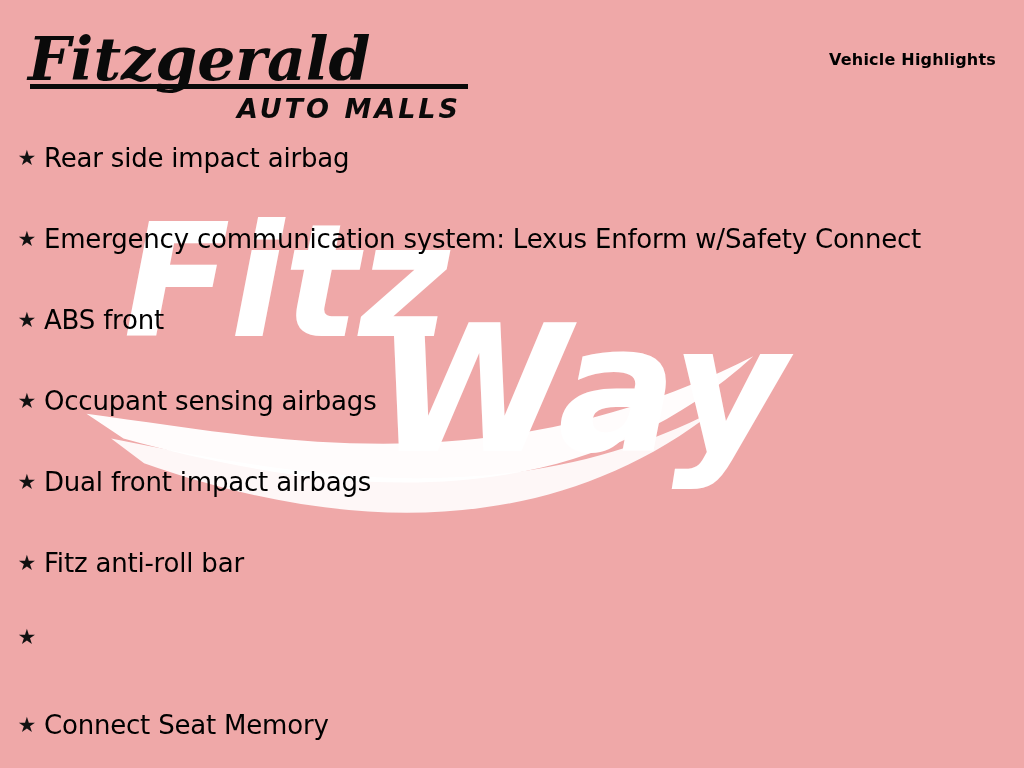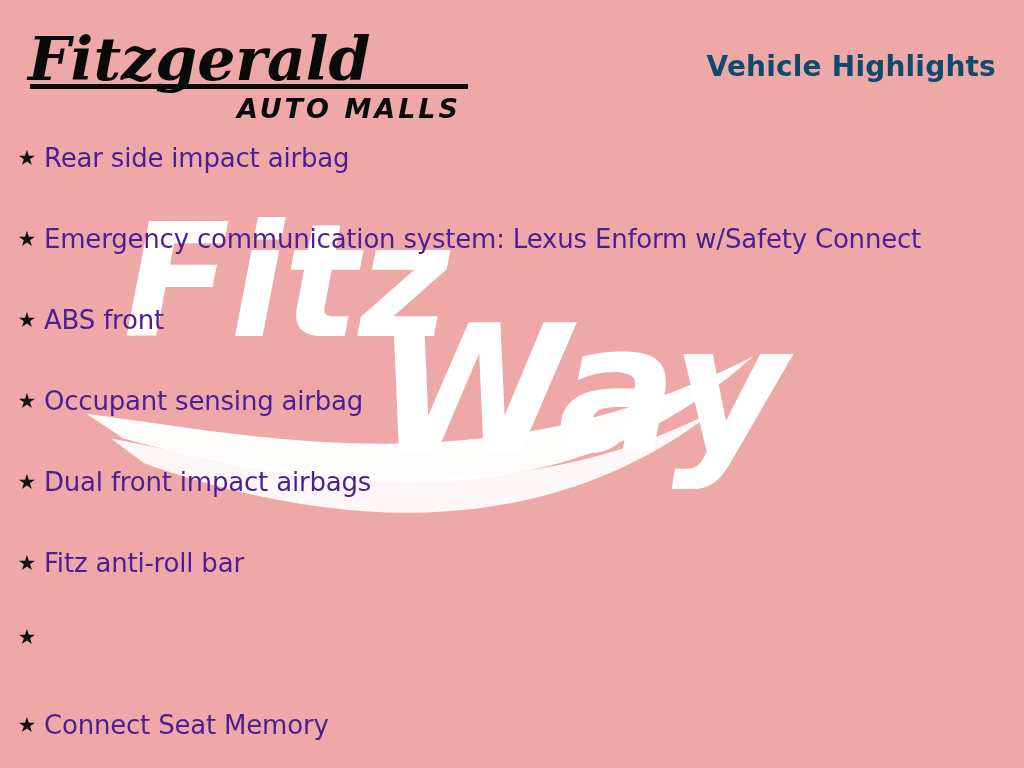--- a/index.html
+++ b/index.html
@@ -42,23 +42,23 @@
     z-index: 3;
   }
   .logo svg { display: block; width: 100%; height: 100%; }
 
   
   .header-title {
     position: absolute;
     right: 28px;
     top: 50px;
     font-family: "DejaVu Sans", sans-serif;
-    font-size: 28px;
+    font-size: 16px;
     font-weight: bold;
-    color: #0c4a6e;
+    color: #000000;
     letter-spacing: 0.2px;
     z-index: 3;
     white-space: nowrap;
   }
 
   
   .features {
     position: absolute;
     left: 10px;
     top: 143px;
@@ -76,21 +76,21 @@
     flex: 0 0 34px;
     font-size: 21px;
     line-height: 1;
     color: #111;
     text-align: center;
     transform: translateY(-2px);
   }
   .feature-text {
     font-family: "DejaVu Sans", sans-serif;
     font-size: 26px;
-    color: #4c1d95;
+    color: #000000;
     letter-spacing: -0.2px;
     white-space: nowrap;
   }
 </style>
 </head>
 <body>
 
 <div class="slide">
 
   <div class="watermark">
@@ -131,21 +131,21 @@
       <span class="feature-text">Emergency communication system: Lexus Enform w/Safety Connect</span>
     </li>
 
     <li class="feature-row">
       <span class="bullet">★</span>
       <span class="feature-text">ABS front</span>
     </li>
 
     <li class="feature-row">
       <span class="bullet">★</span>
-      <span class="feature-text">Occupant sensing airbag</span>
+      <span class="feature-text">Occupant sensing airbags</span>
     </li>
 
     <li class="feature-row">
       <span class="bullet">★</span>
       <span class="feature-text">Dual front impact airbags</span>
     </li>
 
     <li class="feature-row">
       <span class="bullet">★</span>
       <span class="feature-text">Fitz anti-roll bar</span>

